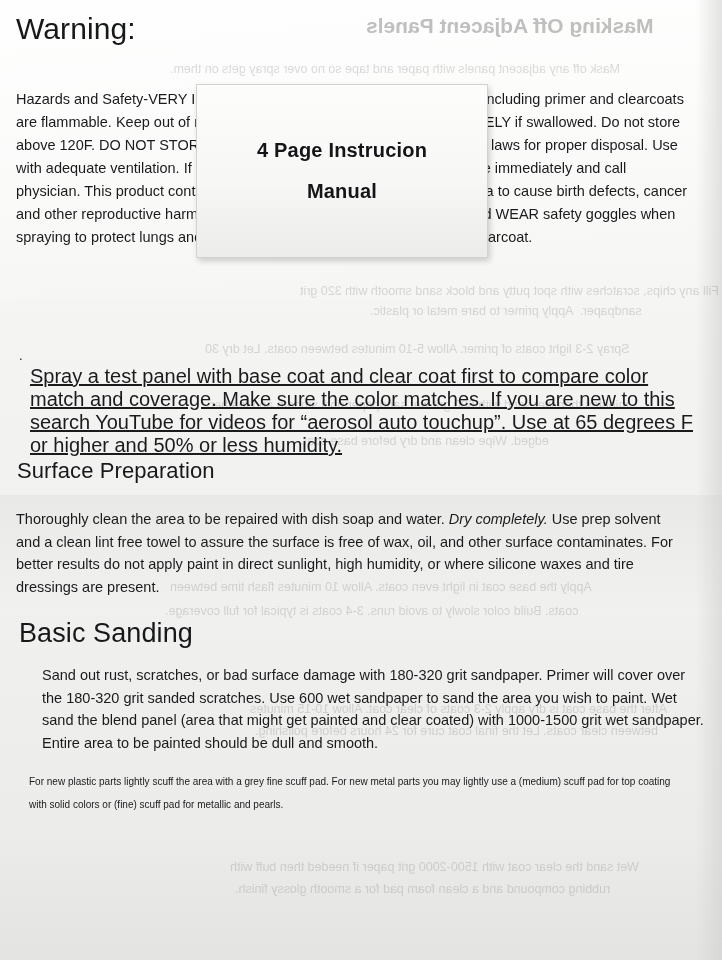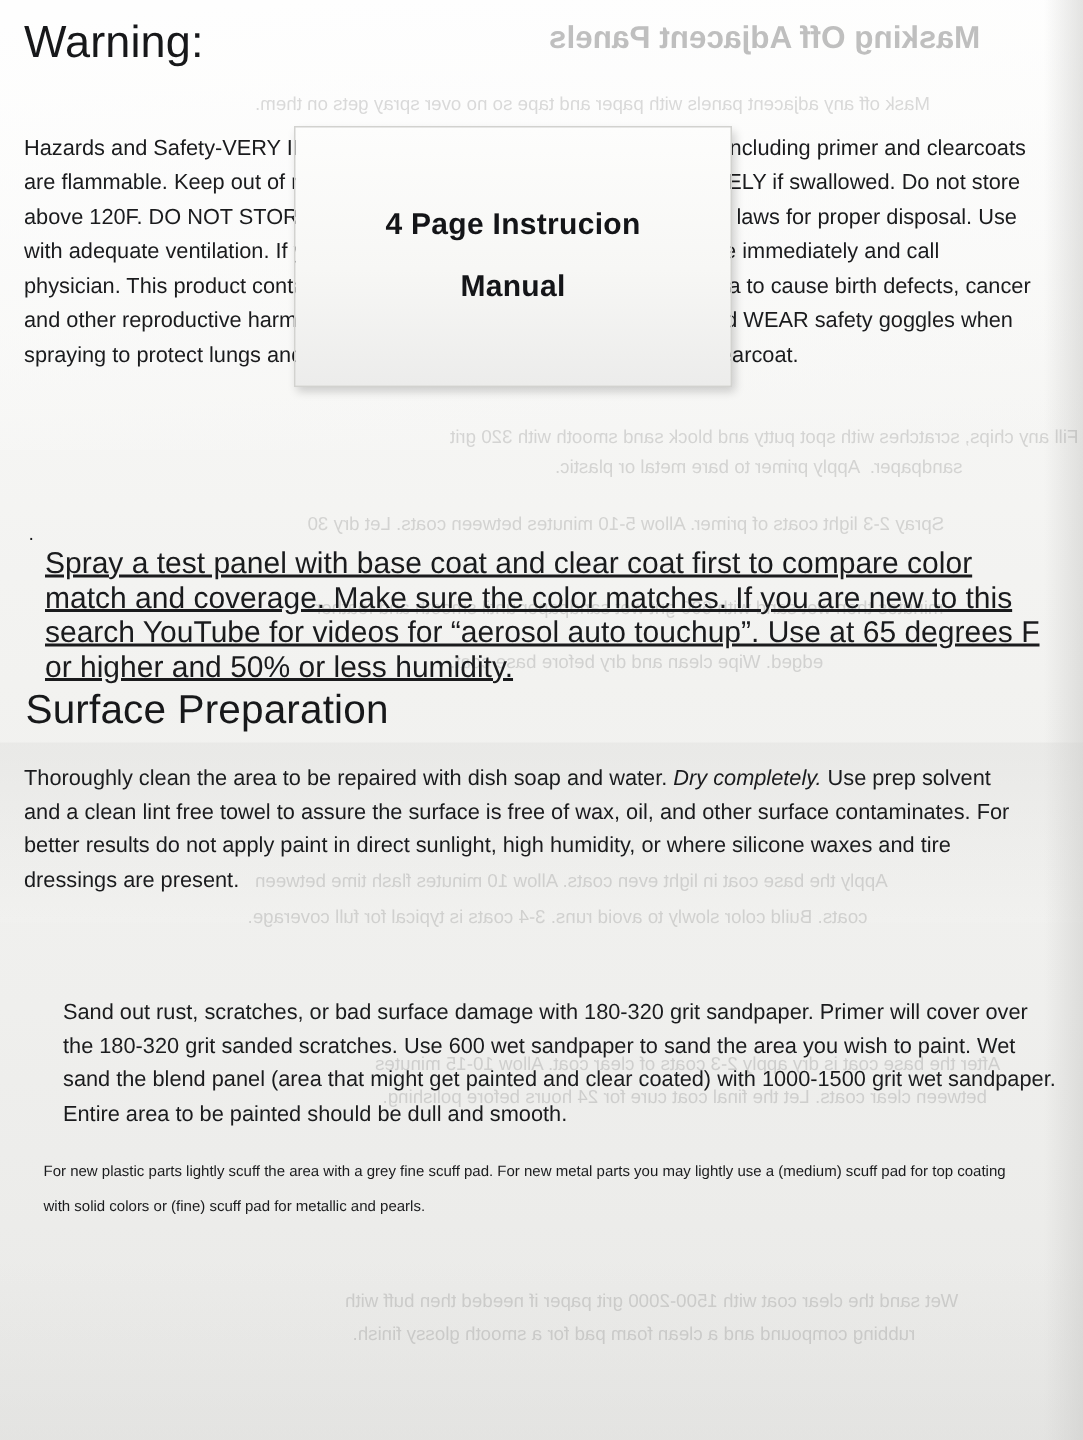--- a/index.html
+++ b/index.html
@@ -115,21 +115,21 @@
     width: 668px;
     font-size: 20px;
     line-height: 23px;
     color: #1a1b1d;
     text-decoration: underline;
   }
 
   .surface-heading {
     position: absolute;
     left: 17px; top: 458px;
-    font-size: 27px;
+    font-size: 22px;
   }
   .surface-body {
     position: absolute;
     left: 16px; top: 508px;
     width: 672px;
     font-size: 14.5px;
     line-height: 22.5px;
     color: #1a1b1d;
   }
   .surface-body em {
@@ -209,20 +209,21 @@
 
     <h1 class="section warning-heading">Warning:</h1>
     <div class="warning-body">Hazards and Safety-VERY IMPORTANT. Spray paint and touch-up paint including primer and clearcoats are flammable. Keep out of reach of children. Call a physician IMMEDIATELY if swallowed. Do not store above 120F. DO NOT STORE IN CAR and avoid freezing. Follow all local laws for proper disposal. Use with adequate ventilation. If you feel dizzy or lightheaded stop product use immediately and call physician. This product contains chemicals known to the state of California to cause birth defects, cancer and other reproductive harm. USE an approved active paint respirator and WEAR safety goggles when spraying to protect lungs and eyes. This includes the primer, paint and clearcoat.</div>
 
     <div class="before-dot">.</div>
     <div class="before-body">Spray a test panel with base coat and clear coat first to compare color match and coverage. Make sure the color matches.  If you are new to this search YouTube for videos for “aerosol auto touchup”.  Use at 65 degrees F or higher and 50% or less humidity.</div>
 
     <h1 class="section surface-heading">Surface Preparation</h1>
     <div class="surface-body"><span>Thoroughly clean the area to be repaired with dish soap and water.  </span><em>Dry completely.</em><span> Use prep solvent and a clean lint free towel to assure the surface is free of wax, oil, and other surface contaminates. For better results do not apply paint in direct sunlight, high humidity, or where silicone waxes and tire dressings are present.</span></div>
 
+    <h1 class="section sanding-heading">Basic Sanding</h1>
     <div class="sanding-body">Sand out rust, scratches, or bad surface damage with 180-320 grit sandpaper. Primer will cover over the 180-320 grit sanded scratches. Use 600 wet sandpaper to sand the area you wish to paint. Wet sand the blend panel (area that might get painted and clear coated) with 1000-1500 grit wet sandpaper. Entire area to be painted should be dull and smooth.</div>
     <div class="sanding-body2">For new plastic parts lightly scuff the area with a grey fine scuff pad. For new metal parts you may lightly use a (medium) scuff pad for top coating with solid colors or (fine) scuff pad for metallic and pearls.</div>
 
   </div>
 
   <div class="label-card">
     <div class="label-line">4 Page Instrucion</div>
     <div class="label-line">Manual</div>
   </div>
 

